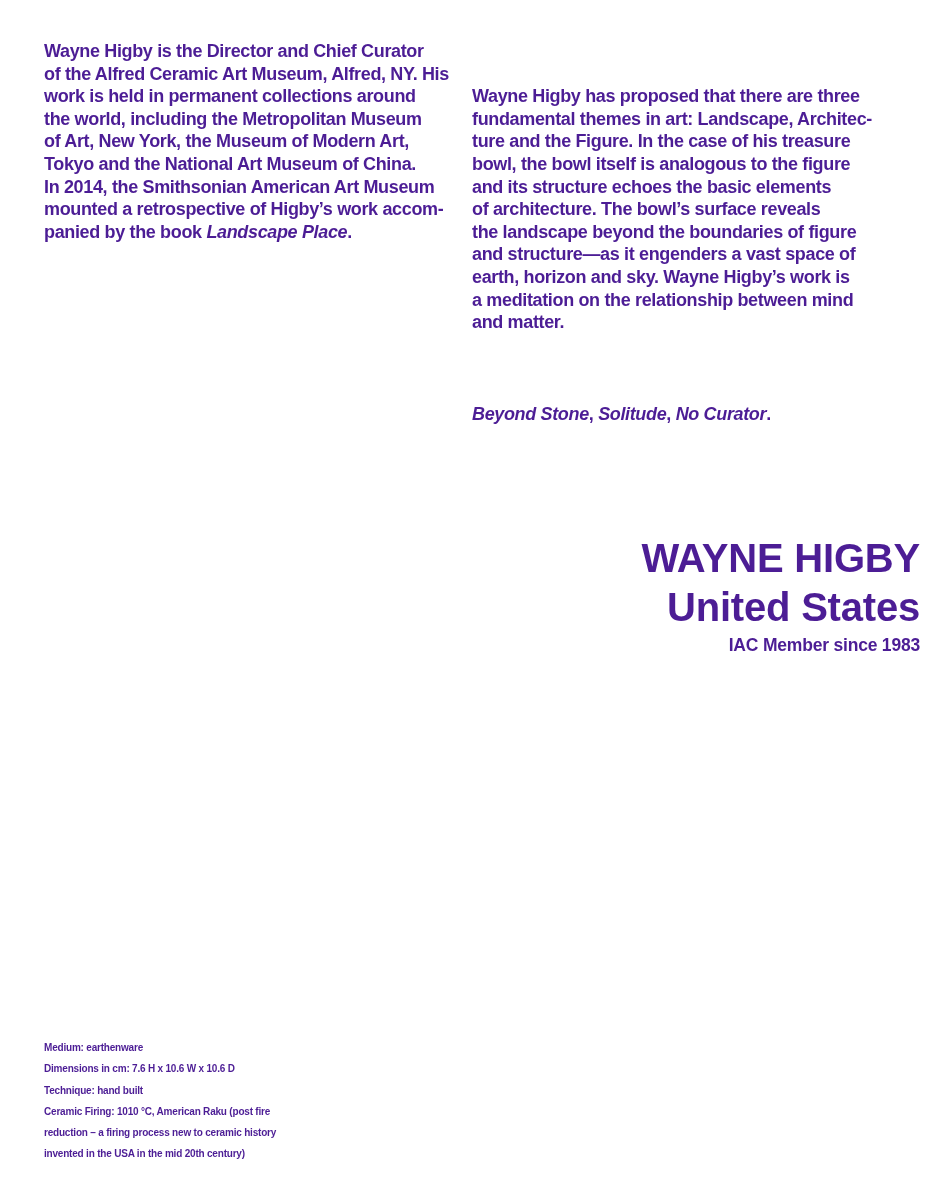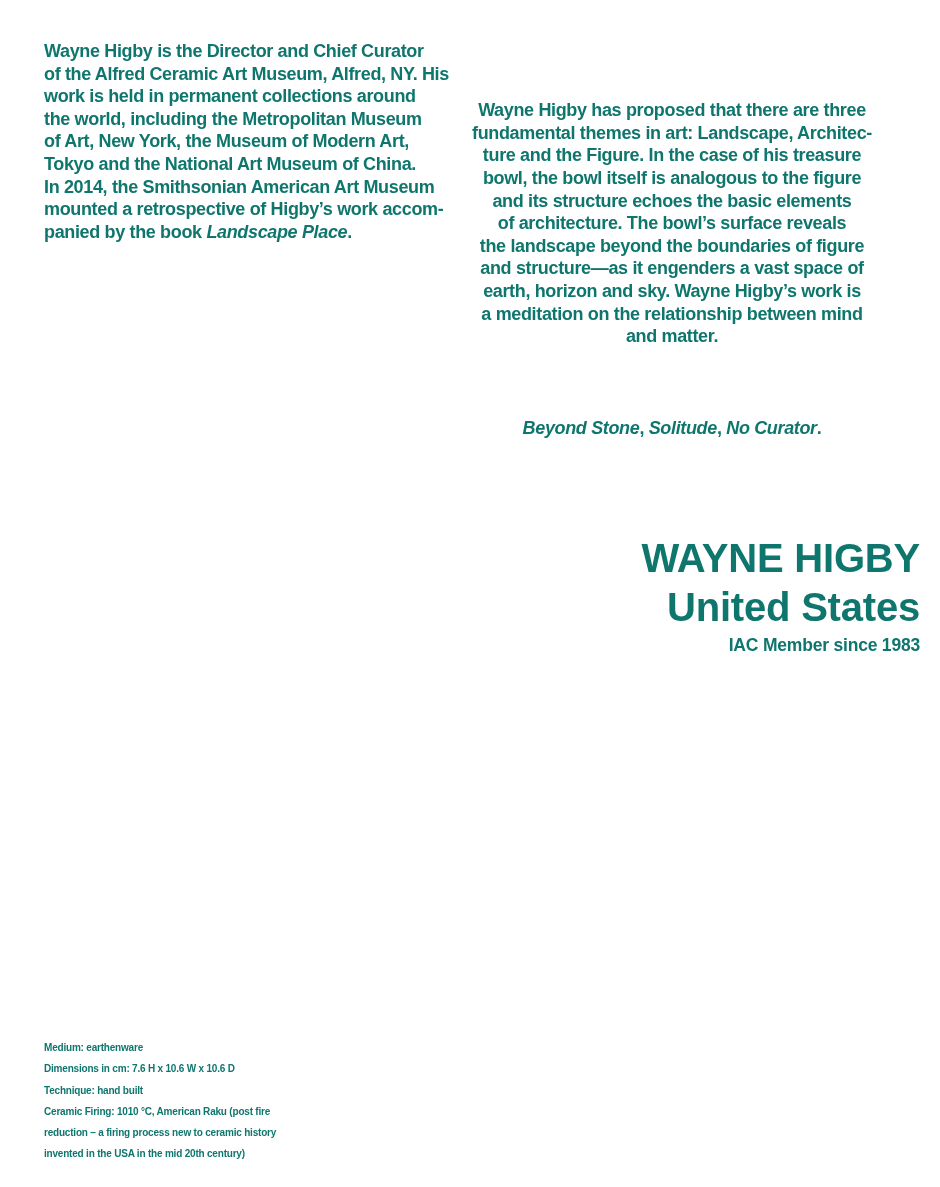--- a/index.html
+++ b/index.html
@@ -18,21 +18,21 @@
     overflow: hidden;
   }
   .body-text {
     position: absolute;
     font-size: 18px;
     line-height: 22.6px;
     letter-spacing: -0.35px;
     white-space: pre;
   }
   .col-left  { left: 44px;  top: 40px; }
-  .col-right { left: 472px; top: 54px; text-align: center; }
+  .col-right { left: 472px; top: 40px; }
   .col-right .para2 { margin-top: 24px; }
   .it { font-style: italic; }
   .title-block {
     position: absolute;
     left: 0;
     width: 920px;
     top: 534px;
     text-align: right;
   }
   .artist-name, .country {
@@ -52,21 +52,21 @@
     top: 1037px;
     font-size: 10px;
     line-height: 21.3px;
     letter-spacing: -0.2px;
     white-space: pre;
   }
 </style>
 </head>
 <body>
 
-<div class="page" style="background: rgb(255, 255, 255); color: #0f766e;">
+<div class="page" style="background: rgb(255, 255, 255); color: #4c1d95;">
 
   <div class="body-text col-left"><span>Wayne Higby is the Director and Chief Curator
 of the Alfred Ceramic Art Museum, Alfred, NY. His
 work is held in permanent collections around
 the world, including the Metropolitan Museum
 of Art, New York, the Museum of Modern Art,
 Tokyo and the National Art Museum of China.
 In 2014, the Smithsonian American Art Museum
 mounted a retrospective of Higby’s work accom-
 panied by the book </span><span class="it">Landscape Place</span><span>.</span></div>

